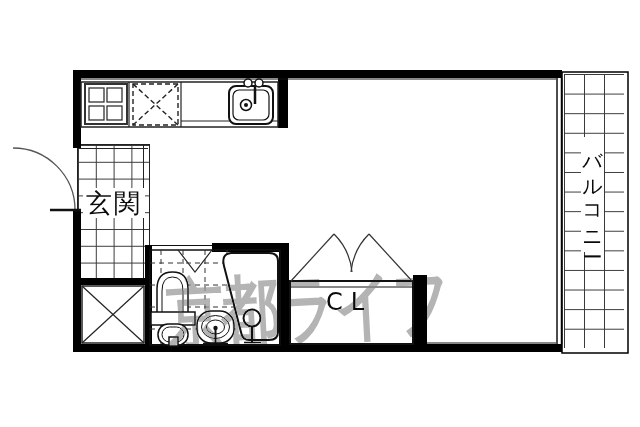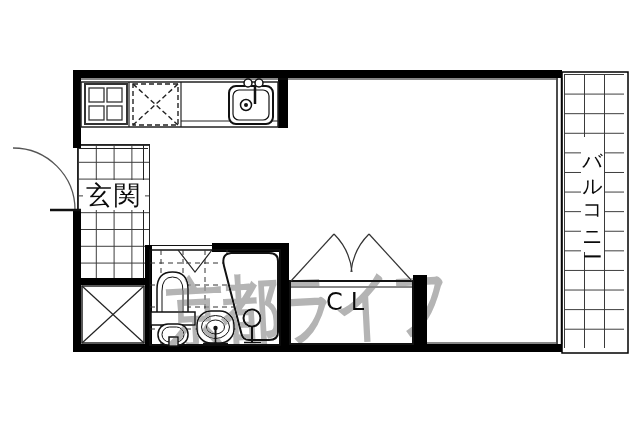--- a/index.html
+++ b/index.html
@@ -9,21 +9,21 @@
   
   .tilegrid{position:absolute;z-index:1;background-color:#fff;
     background-image:linear-gradient(to right,#3a3a3a 1px,transparent 1px),
                      linear-gradient(to bottom,#3a3a3a 1px,transparent 1px);}
   #genkan-grid{left:77px;top:144px;width:71px;height:134px;background-size:17.8px 16.8px;border:1px solid #222;}
   #balcony-grid{left:564px;top:74px;width:60px;height:274px;background-size:20px 19.6px;}
   
   #lineart{z-index:3;}
   
   .label{position:absolute;z-index:4;color:#0a0a0a;text-align:center;white-space:nowrap;}
-  #genkan-label{left:83px;top:180px;width:62px;height:30px;line-height:30px;font-size:26px;letter-spacing:2px;background:#fff;}
+  #genkan-label{left:83px;top:188px;width:62px;height:30px;line-height:30px;font-size:26px;letter-spacing:2px;background:#fff;}
   #room-label{left:374px;top:176px;width:120px;height:32px;line-height:32px;font-size:27px;letter-spacing:5px;}
   #closet-label{left:318px;top:288px;width:62px;height:28px;line-height:28px;font-size:24px;letter-spacing:8px;}
   #balcony-label{left:581px;top:137px;width:23px;background:#fff;writing-mode:vertical-rl;text-orientation:mixed;
      font-size:20px;letter-spacing:4px;line-height:23px;padding:2px 0;}
   
   #watermark{position:absolute;left:163px;top:266px;z-index:6;font-size:58px;font-weight:bold;
      color:#b4b4b4;letter-spacing:-2px;white-space:nowrap;mix-blend-mode:darken;
      transform:rotate(-3deg) scaleY(1.3);transform-origin:left top;}
 </style>
 </head>

